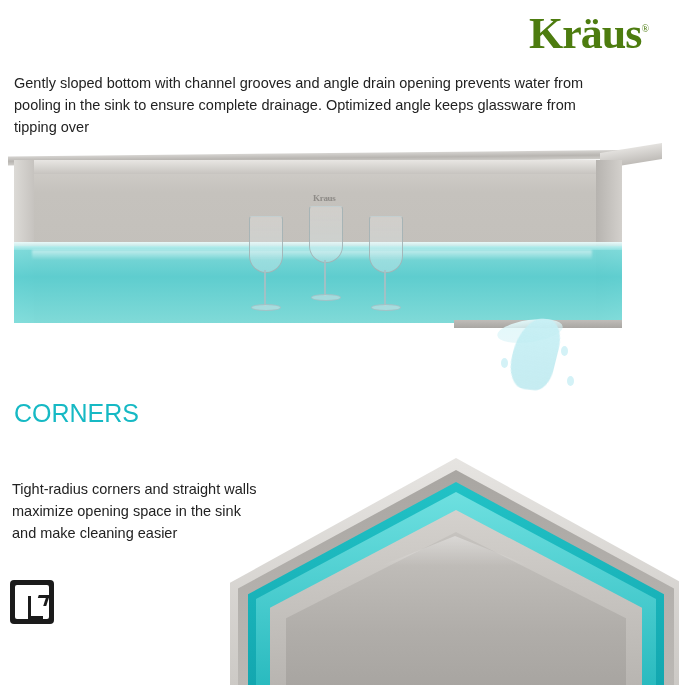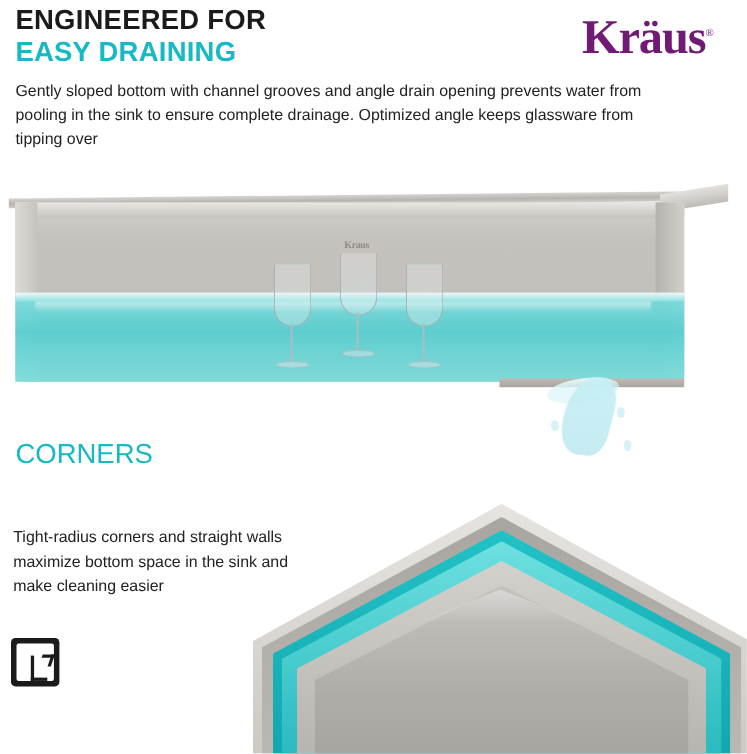--- a/index.html
+++ b/index.html
@@ -45,21 +45,21 @@
     text-transform: uppercase;
   }
   .brand-logo {
     position: absolute;
     right: 30px;
     top: 8px;
     font-family: "Liberation Serif", serif;
     font-size: 44px;
     font-weight: bold;
     letter-spacing: -1px;
-    color: #701a75;
+    color: #4d7c0f;
     margin-left: 40px;
   }
   .brand-logo .reg {
     font-size: 10px;
     vertical-align: super;
     font-weight: normal;
     letter-spacing: 0;
   }
   .header-body {
     position: absolute;
@@ -68,21 +68,21 @@
     width: 600px;
     font-size: 14.5px;
     line-height: 22px;
     color: #222222;
   }
 
   
   .sink-scene {
     position: absolute;
     left: 0;
-    top: 164px;
+    top: 140px;
     width: 564px;
     height: 220px;
   }
   
   .rim-back {
     position: absolute;
     left: 8px; top: 13px;
     width: 650px; height: 9px;
     background: linear-gradient(180deg,#d6d4d1 0%, #b8b5b1 55%, #cfcdc9 100%);
     transform: skewY(-0.6deg);
@@ -339,24 +339,20 @@
     left: 150px; top: 96px;
     width: 150px; height: 30px;
     background: linear-gradient(180deg, rgba(255,255,255,0.35), rgba(255,255,255,0));
     clip-path: polygon(50% 0%, 100% 100%, 0% 100%);
   }
 </style>
 </head>
 <body>
 
 <div class="header">
-  <div class="title-block">
-    <div class="title-line1">ENGINEERED FOR</div>
-    <div class="title-line2">EASY DRAINING</div>
-  </div>
   <div class="brand-logo">
     <span>Kräus</span><span class="reg">®</span>
   </div>
   <div class="header-body">Gently sloped bottom with channel grooves and angle drain opening prevents water from pooling in the sink to ensure complete drainage. Optimized angle keeps glassware from tipping over</div>
 </div>
 
 <div class="sink-scene">
   <div class="rim-back"></div>
   <div class="rim-right-tab"></div>
 
@@ -392,21 +388,21 @@
     <div class="stream"></div>
     <div class="droplet" style="left:4px; top:40px;"></div>
     <div class="droplet" style="left:64px; top:28px;"></div>
     <div class="droplet" style="left:70px; top:58px;"></div>
   </div>
 </div>
 
 <div class="section2-title">
   <div class="s2-line2">CORNERS</div>
 </div>
-<div class="section2-body">Tight-radius corners and straight walls maximize bottom space in the sink and make cleaning easier</div>
+<div class="section2-body">Tight-radius corners and straight walls maximize opening space in the sink and make cleaning easier</div>
 
 <div class="badge">
   <div class="inner">
     <div class="corner-mark"></div>
     <div class="corner-dot"></div>
   </div>
 </div>
 
 <div class="corner-scene">
   <div class="rim-outer"></div>

